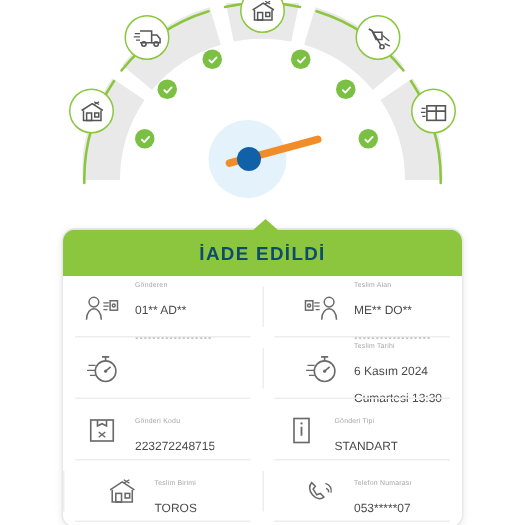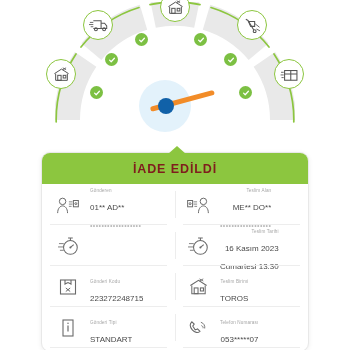--- a/index.html
+++ b/index.html
@@ -79,32 +79,32 @@
     border-left: 9px solid transparent;
     border-right: 9px solid transparent;
     border-bottom: 8px solid #8cc63f;
     z-index: 3;
   }
   #card-header {
     height: 31px; background: #8cc63f;
     display: flex; align-items: center; justify-content: center;
   }
   #card-header-title {
-    color: #7f1d1d; font-size: 12.5px; font-weight: bold;
+    color: #0c4a6e; font-size: 12.5px; font-weight: bold;
     letter-spacing: 0.9px;
   }
 
   #rows { display: flex; flex-wrap: wrap; }
   .cell {
     width: 50%; height: 41px;
     display: flex; align-items: center;
     padding-left: 11px;
     position: relative;
   }
-  .cell.rightcol { padding-left: 8px; text-align: right; }
+  .cell.rightcol { padding-left: 24px; }
   .cell::after {
     content: ""; position: absolute; left: 8px; right: 8px; bottom: 0;
     height: 1px; background: #ededed;
   }
   .cell.rightcol::before {
     content: ""; position: absolute; left: 0; top: 7px; bottom: 7px;
     width: 1px; background: #ededed;
   }
   .cell-icon {
     width: 30px; min-width: 30px; height: 26px;
@@ -315,70 +315,70 @@
           <svg width="21" height="20" viewBox="0 0 22 21" fill="none" stroke="#6a6a6a" stroke-width="1.1">
             <circle cx="13" cy="12" r="7.2"></circle>
             <path d="M13 2.5 L13 4.8 M10.5 2 L15.5 2" stroke-width="1.1"></path>
             <path d="M13 12 L16.5 9" stroke-width="1.1"></path>
             <circle cx="13" cy="12" r="1.1" fill="#6a6a6a" stroke="none"></circle>
             <path d="M1 8 L6 8 M0 11.5 L6 11.5 M2 15 L6 15" stroke-width="0.9"></path>
           </svg>
         </span>
         <span class="cell-text">
           <span class="cell-label">Teslim Tarihi</span><br>
-          <span class="cell-value">16 Kasım 2023</span><br>
+          <span class="cell-value">6 Kasım 2024</span><br>
           <span class="cell-value2">Cumartesi 13:30</span>
         </span>
       </div>
 
       <div class="cell">
         <span class="cell-icon">
           <svg width="20" height="19" viewBox="0 0 20 19" fill="none" stroke="#6a6a6a" stroke-width="1.1">
             <rect x="2.5" y="3" width="15" height="14"></rect>
             <path d="M7 3 L7 7 L10 5.5 L13 7 L13 3"></path>
             <path d="M7.8 11 L12.2 14.5 M12.2 11 L7.8 14.5" stroke-width="1"></path>
           </svg>
         </span>
         <span class="cell-text">
           <span class="cell-label">Gönderi Kodu</span><br>
           <span class="cell-value">223272248715</span>
+        </span>
+      </div>
+
+      <div class="cell">
+        <span class="cell-icon">
+          <svg width="16" height="19" viewBox="0 0 16 19" fill="none" stroke="#6a6a6a" stroke-width="1.1">
+            <rect x="3" y="2" width="10" height="16"></rect>
+            <path d="M8 7.5 L8 13.5" stroke-width="1.2"></path>
+            <circle cx="8" cy="5.3" r="0.75" fill="#6a6a6a" stroke="none"></circle>
+          </svg>
+        </span>
+        <span class="cell-text">
+          <span class="cell-label">Gönderi Tipi</span><br>
+          <span class="cell-value">STANDART</span>
         </span>
       </div>
 
       <div class="cell rightcol">
         <span class="cell-icon">
           <svg width="21" height="19" viewBox="0 0 22 19" fill="none" stroke="#6a6a6a" stroke-width="1.1">
             <path d="M4 8.5 L4 17 L18 17 L18 8.5"></path>
             <path d="M2.5 8.5 L11 3 L19.5 8.5"></path>
             <rect x="6.5" y="11" width="4" height="6"></rect>
             <rect x="13" y="11" width="3.2" height="3.2"></rect>
             <path d="M12 3.8 L16 1.5" stroke-width="0.9"></path>
             <path d="M12 1.5 L16 3.8" stroke-width="0.9"></path>
           </svg>
         </span>
         <span class="cell-text">
           <span class="cell-label">Teslim Birimi</span><br>
           <span class="cell-value">TOROS</span>
         </span>
       </div>
 
-      <div class="cell">
-        <span class="cell-icon">
-          <svg width="16" height="19" viewBox="0 0 16 19" fill="none" stroke="#6a6a6a" stroke-width="1.1">
-            <rect x="3" y="2" width="10" height="16"></rect>
-            <path d="M8 7.5 L8 13.5" stroke-width="1.2"></path>
-            <circle cx="8" cy="5.3" r="0.75" fill="#6a6a6a" stroke="none"></circle>
-          </svg>
-        </span>
-        <span class="cell-text">
-          <span class="cell-label">Gönderi Tipi</span><br>
-          <span class="cell-value">STANDART</span>
-        </span>
-      </div>
-
       <div class="cell rightcol">
         <span class="cell-icon">
           <svg width="21" height="19" viewBox="0 0 22 19" fill="none" stroke="#6a6a6a" stroke-width="1.1">
             <path d="M4 3.5 C2 5.5 2 9 4.5 12 C7 15 10.5 15.5 12.5 13.5 L10 11 L7.5 12 L5 8 L6.5 6 Z"></path>
             <path d="M13.5 4 C16.5 5 18 7.5 17.5 10.5" stroke-width="0.95"></path>
             <path d="M14 7.5 C15.5 8 16 9 15.8 10.3" stroke-width="0.95"></path>
           </svg>
         </span>
         <span class="cell-text">
           <span class="cell-label">Telefon Numarası</span><br>

